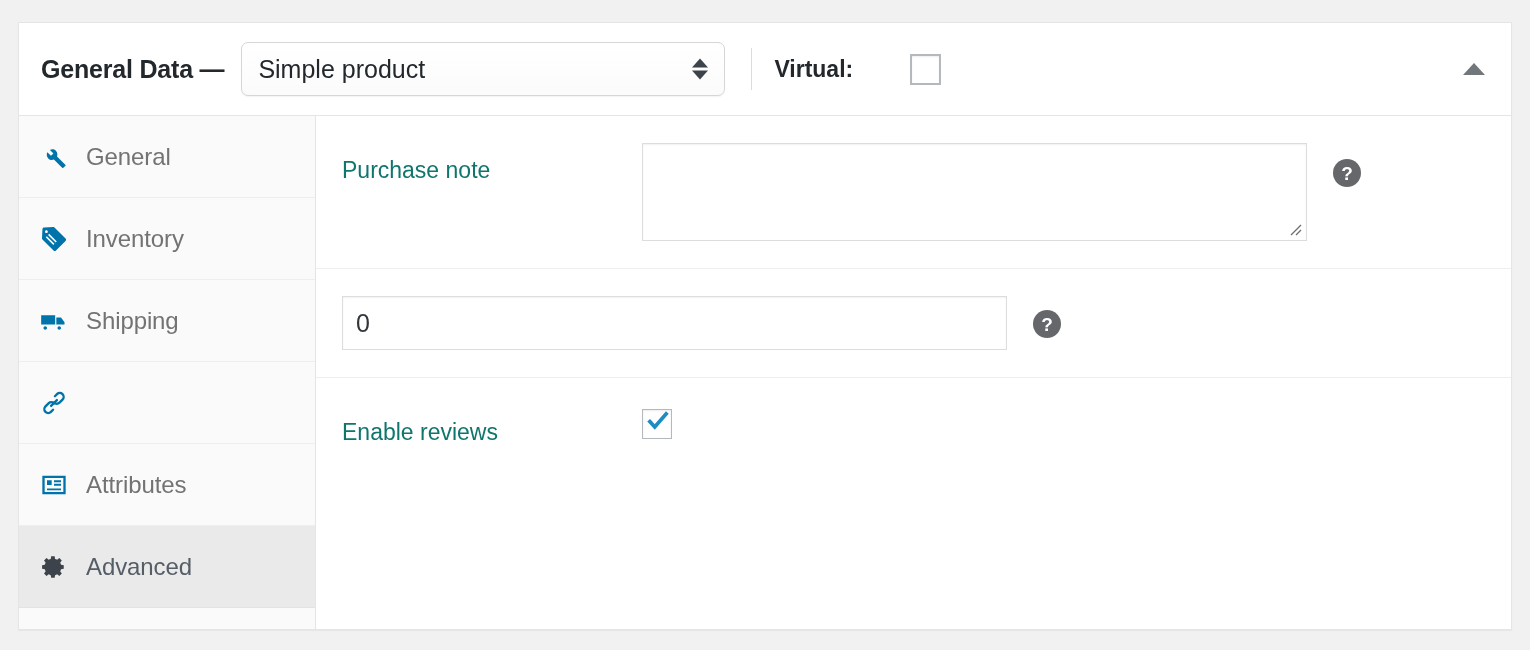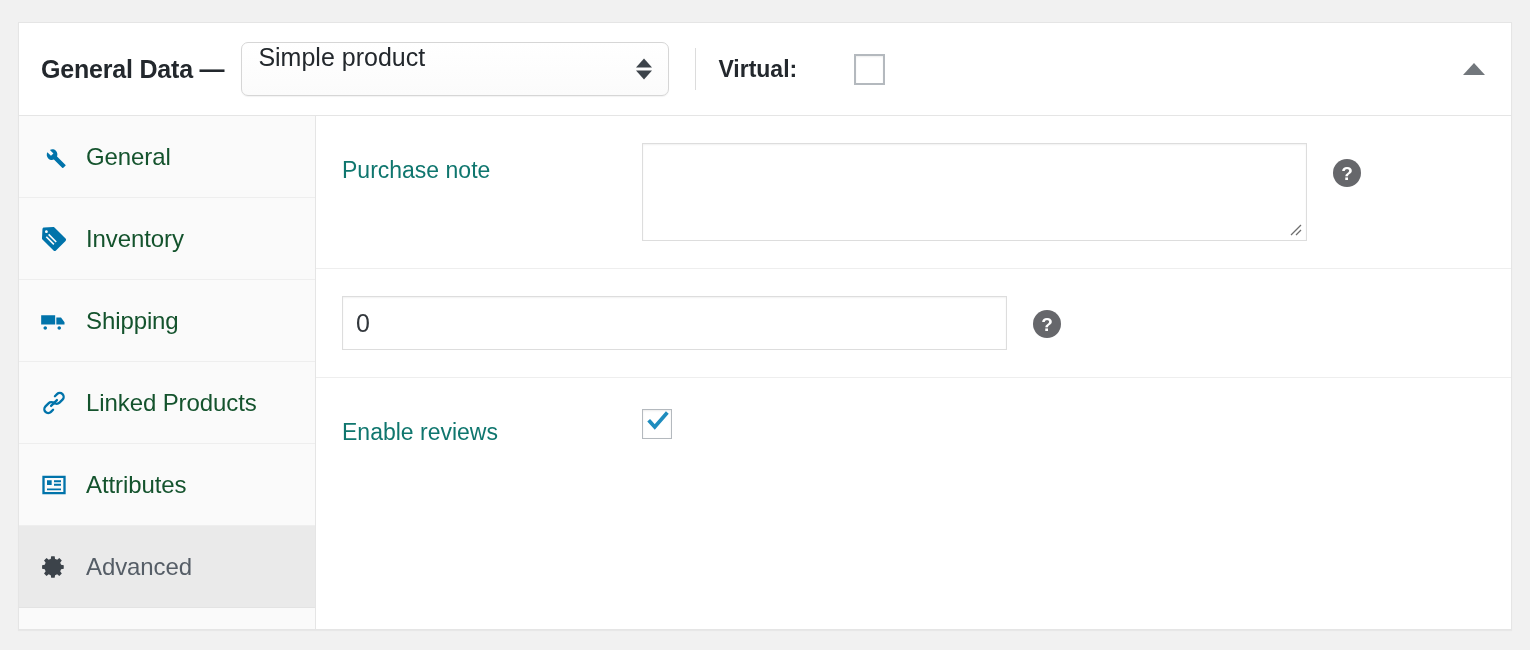--- a/index.html
+++ b/index.html
@@ -44,28 +44,28 @@
     letter-spacing: -.2px;
     white-space: nowrap;
   }
 
   .type-select-wrap {
     position: relative;
     margin-left: 17px;
   }
 
   .type-select {
-    width: 428px;
+    width: 484px;
     height: 54px;
     border: 1px solid #d6d6d6;
     border-radius: 7px;
     background: linear-gradient(#ffffff, #fbfbfb);
     box-shadow: 0 1px 1px rgba(0,0,0,.05);
     display: flex;
-    align-items: flex-start;
+    align-items: center;
     padding: 0 16px;
     box-sizing: border-box;
     font-size: 25px;
     color: #23282d;
     position: relative;
   }
 
   .stepper {
     position: absolute;
     right: 16px;
@@ -162,21 +162,21 @@
     margin-right: 17px;
     display: flex;
     align-items: center;
     justify-content: center;
     flex: 0 0 30px;
   }
   .tab-icon svg { display: block; }
 
   .tab-label {
     font-size: 24px;
-    color: #14532d;
+    color: #737373;
     letter-spacing: -.1px;
   }
   .tab.active .tab-label { color: #555d66; }
 
   
   #content {
     flex: 1;
     background: #fff;
   }
 
@@ -334,21 +334,20 @@
       </div>
 
       <div class="tab">
         <span class="tab-icon">
           <svg width="28" height="28" viewBox="0 0 24 24" fill="none" stroke="#0073aa" stroke-width="2" stroke-linecap="round">
             <path d="M9.5 14.5l5-5"></path>
             <path d="M12.8 6.2l1.8-1.8a3.3 3.3 0 014.7 4.7l-2.6 2.6a3.3 3.3 0 01-4.7 0"></path>
             <path d="M11.2 17.8l-1.8 1.8a3.3 3.3 0 01-4.7-4.7l2.6-2.6a3.3 3.3 0 014.7 0"></path>
           </svg>
         </span>
-        <span class="tab-label">Linked Products</span>
       </div>
 
       <div class="tab">
         <span class="tab-icon">
           <svg width="28" height="28" viewBox="0 0 24 24" fill="#0073aa">
             <path d="M2 4h20v16H2V4zm2 2v12h16V6H4zm2 2h4v4H6V8zm6 0h6v1.6h-6V8zm0 3h6v1.6h-6V11zm-6 4h12v1.6H6V15z"></path>
           </svg>
         </span>
         <span class="tab-label">Attributes</span>
       </div>

